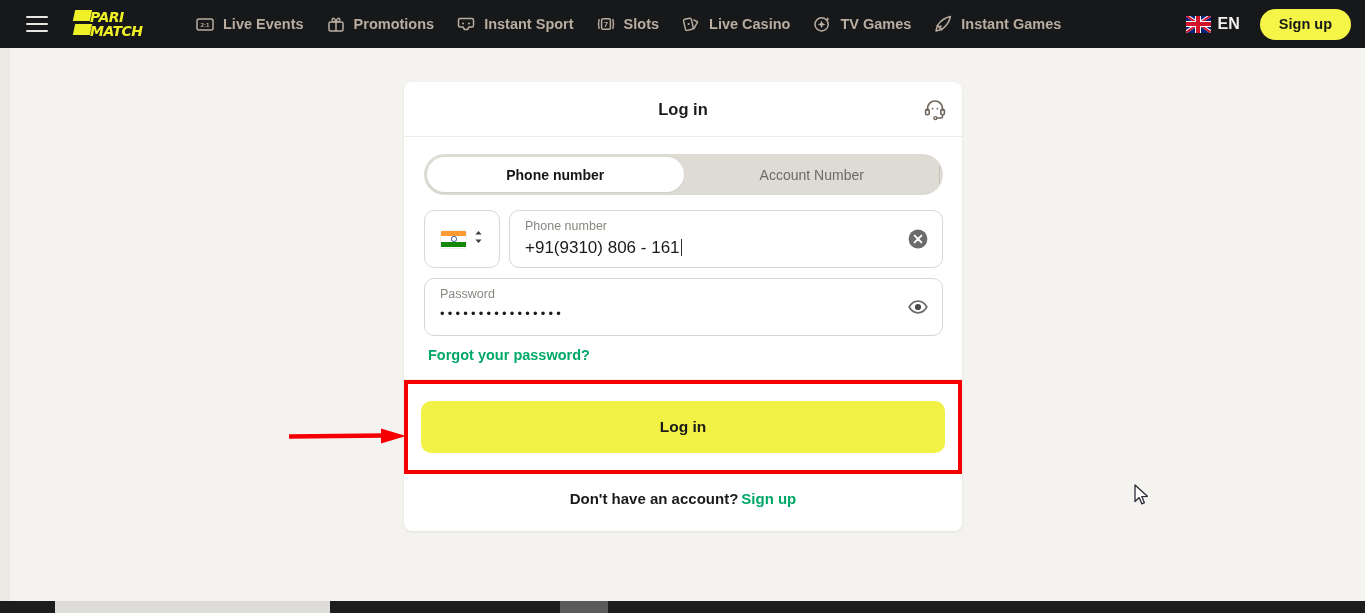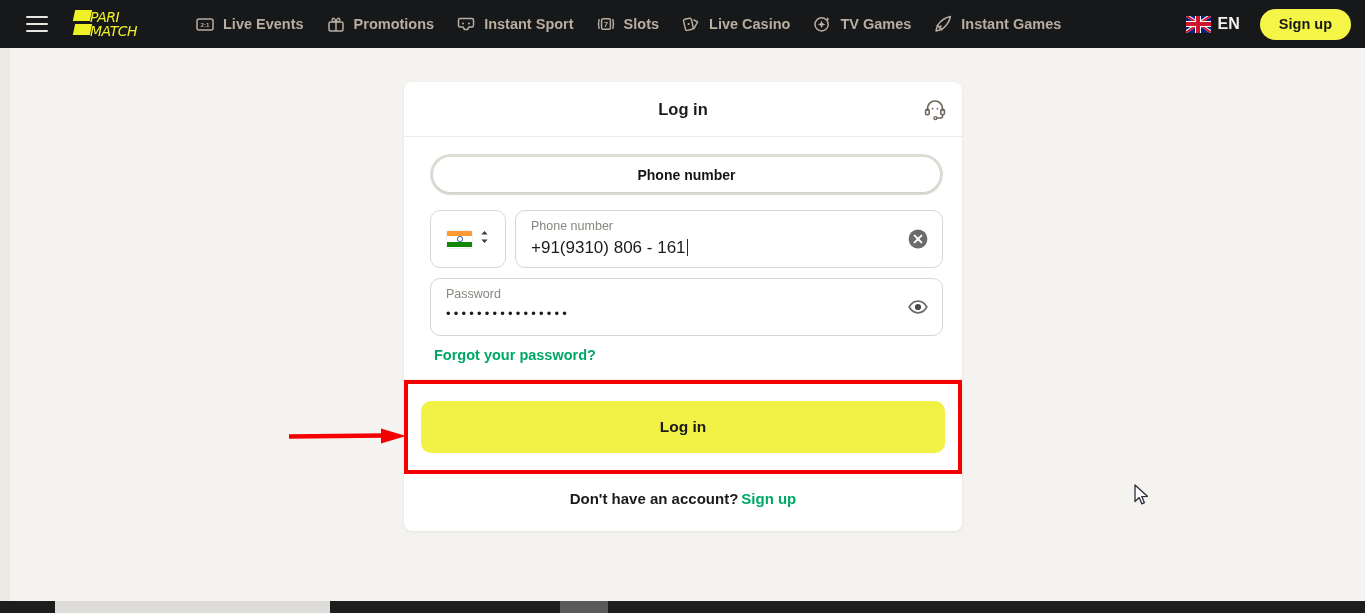--- a/index.html
+++ b/index.html
@@ -25,21 +25,21 @@
   }
   .burger span { display: block; height: 2px; background: #e8e6e1; border-radius: 1px; }
 
   .logo {
     margin-left: 24px; flex: 0 0 auto;
     width: 96px; height: 30px; position: relative;
     cursor: pointer;
   }
   .logo-txt {
     font-family: "DejaVu Sans", sans-serif;
-    font-weight: normal; font-style: italic;
+    font-weight: bold; font-style: italic;
     color: #f0f027; line-height: 1;
     letter-spacing: -0.5px;
   }
   .logo-l1 { position: absolute; left: 18px; top: 1px; font-size: 14px; }
   .logo-l2 { position: absolute; left: 18px; top: 15px; font-size: 14px; }
   .logo-bar { position: absolute; background: #f0f027; height: 11px; width: 17px; transform: skewX(-12deg); }
   .logo-b1 { left: 2px; top: 1px; }
   .logo-b2 { left: 2px; top: 15px; }
 
   .navlist { display: flex; align-items: center; margin-left: 16px; flex: 1 1 auto; }
@@ -102,21 +102,21 @@
     height: 55px; position: relative;
     display: flex; align-items: center; justify-content: center;
     border-bottom: 1px solid #eceae7;
   }
   .card-title { font-size: 16.5px; font-weight: bold; color: #1b1b1b; }
   .support-btn {
     position: absolute; right: 14px; top: 50%; transform: translateY(-50%);
     width: 26px; height: 26px; cursor: pointer;
   }
 
-  .card-body { padding: 17px 19px 0 26px; }
+  .card-body { padding: 17px 19px 0 20px; }
 
   
   .tabs {
     display: flex; background: #dedbd5;
     border-radius: 22px; height: 41px; padding: 3px;
     position: relative;
   }
   .tab {
     flex: 1 1 0; display: flex; align-items: center; justify-content: center;
     font-size: 14px; color: #6d6a65; cursor: pointer;
@@ -367,20 +367,24 @@
       </svg>
     </span>
   </div>
 
   <div class="card-body">
 
     
     <div class="tabs">
       <div class="tab active">
         <span>Phone number</span>
+      </div>
+      <div class="tab">
+        <span>Account Number</span>
+        <i class="tab-sep"></i>
       </div>
     </div>
 
     
     <div class="phone-row">
 
       <div class="cc-select">
         <span class="in-flag">
           <i class="s in-s1"></i>
             <i class="s in-s2"></i>

